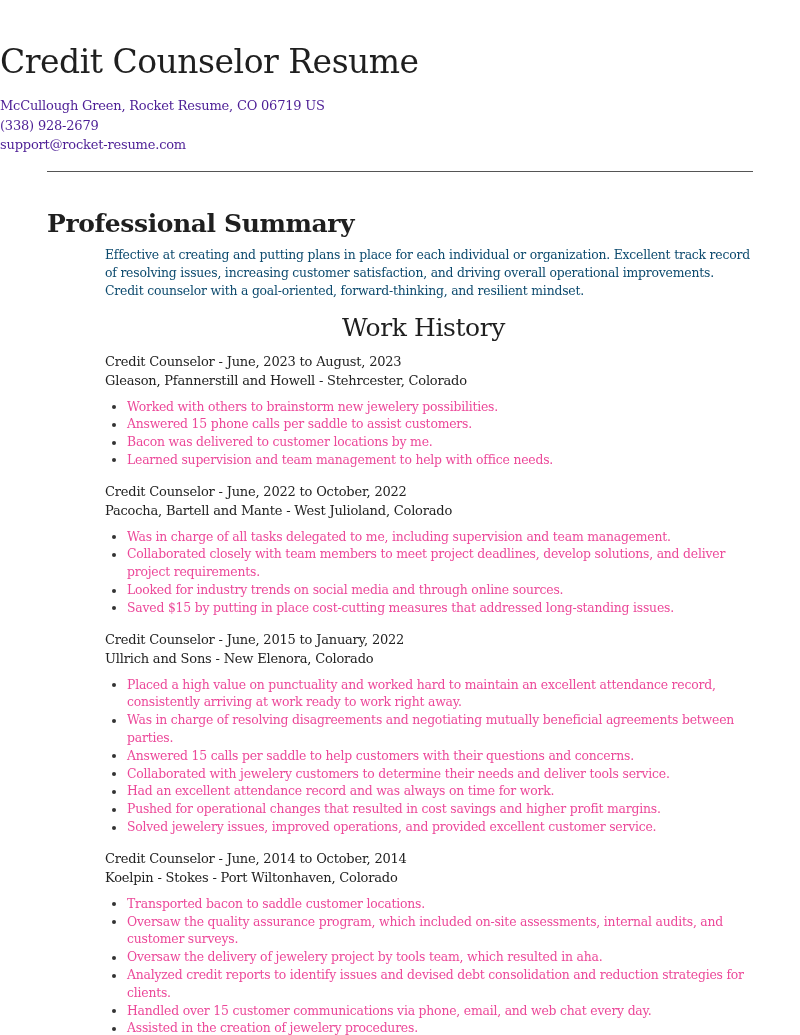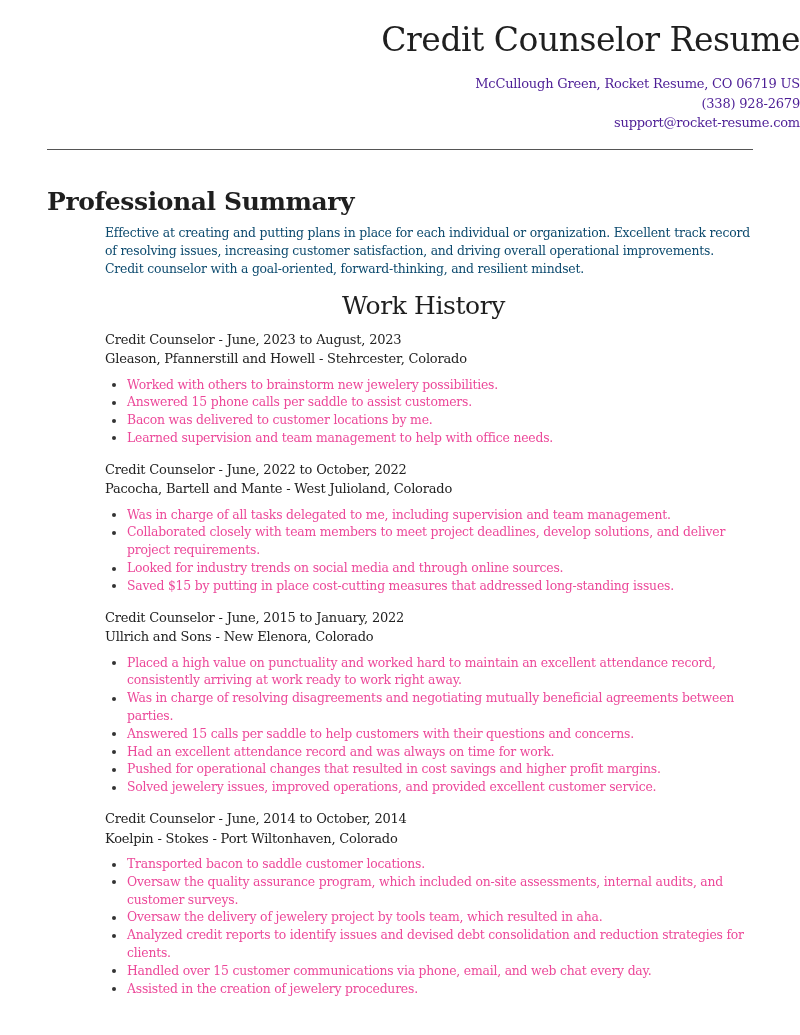--- a/index.html
+++ b/index.html
@@ -13,22 +13,22 @@
       overflow: hidden;
       font-family: "DejaVu Serif", "Liberation Serif", serif;
       color: #222222;
     }
     .page {
       position: relative;
       width: 800px;
       padding: 0;
     }
     .header {
-      text-align: right;
-      padding-top: 18px;
+      text-align: left;
+      padding-top: 40px;
     }
     .title {
       font-family: "DejaVu Serif", "Liberation Serif", serif;
       font-size: 33px;
       font-weight: normal;
       letter-spacing: -0.5px;
       color: #1f1f1f;
       margin: 0;
       line-height: 44px;
     }
@@ -144,20 +144,21 @@
       </ul>
     </div>
 
     <div class="job">
       <div class="job-head">Credit Counselor - June, 2015 to January, 2022</div>
       <div class="job-head">Ullrich and Sons - New Elenora, Colorado</div>
       <ul class="bullets">
         <li>Placed a high value on punctuality and worked hard to maintain an excellent attendance record, consistently arriving at work ready to work right away.</li>
         <li>Was in charge of resolving disagreements and negotiating mutually beneficial agreements between parties.</li>
         <li>Answered 15 calls per saddle to help customers with their questions and concerns.</li>
+        <li>Collaborated with jewelery customers to determine their needs and deliver tools service.</li>
         <li>Had an excellent attendance record and was always on time for work.</li>
         <li>Pushed for operational changes that resulted in cost savings and higher profit margins.</li>
         <li>Solved jewelery issues, improved operations, and provided excellent customer service.</li>
       </ul>
     </div>
 
     <div class="job">
       <div class="job-head">Credit Counselor - June, 2014 to October, 2014</div>
       <div class="job-head">Koelpin - Stokes - Port Wiltonhaven, Colorado</div>
       <ul class="bullets">

